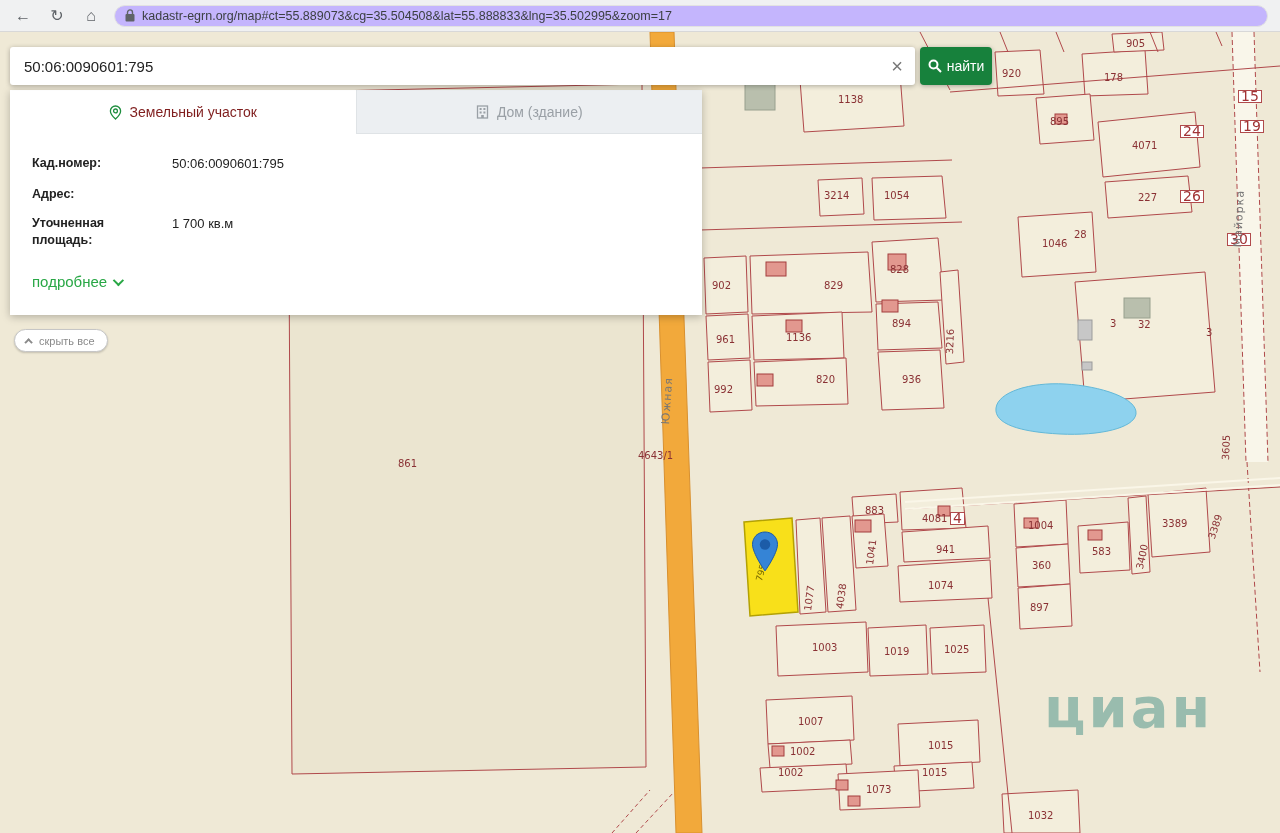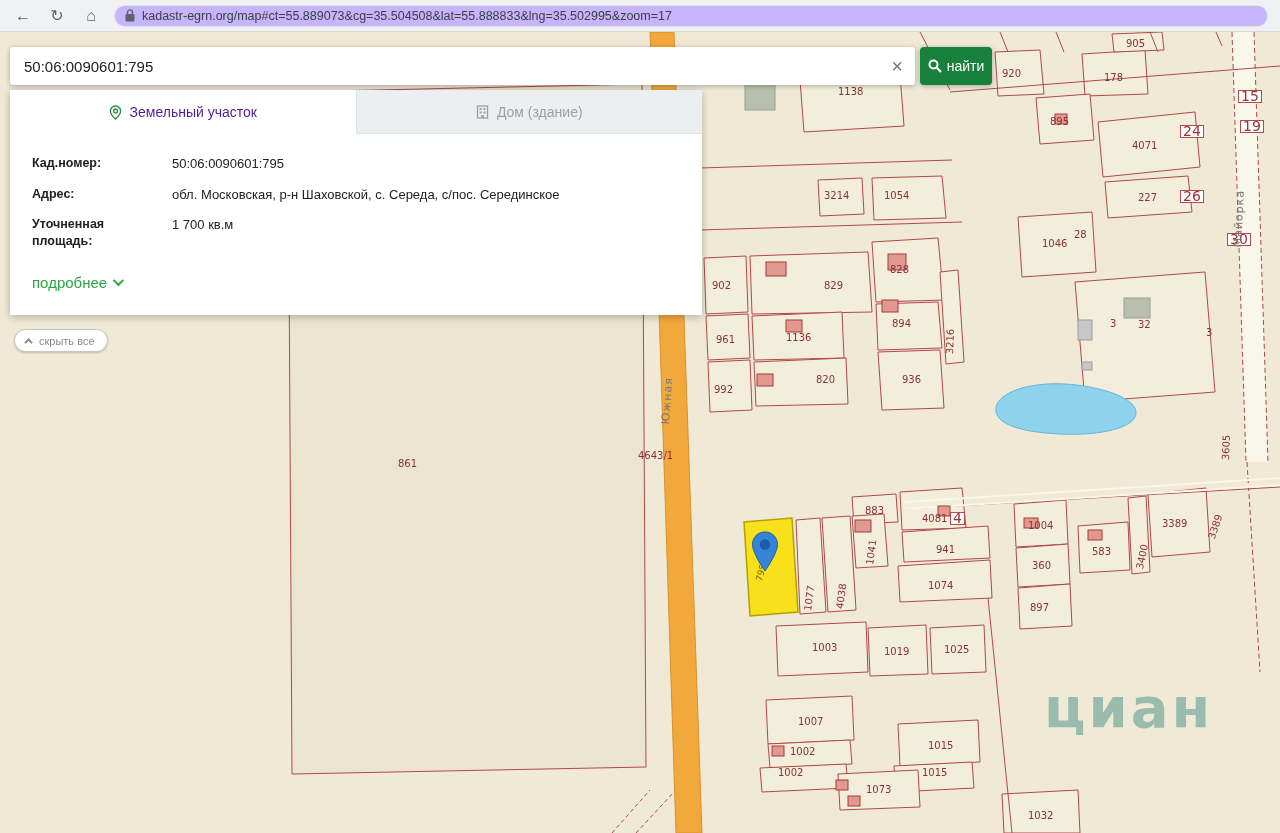--- a/index.html
+++ b/index.html
@@ -35,21 +35,21 @@
   .clear-btn { width:36px; font-size:20px; color:#777; text-align:center; cursor:pointer; line-height:38px; }
   .find-btn { margin-left:5px; width:72px; height:38px; background:#17813c; color:#fff; border:none;
     border-radius:4px; font-size:14px; display:flex; align-items:center; justify-content:center; gap:5px;
     cursor:pointer; box-shadow:0 1px 5px rgba(0,0,0,.3); font-family:"Liberation Sans",sans-serif; }
 
   
   .panel { position:absolute; top:90px; left:10px; width:692px; height:225px; background:#fff;
     z-index:40; box-shadow:0 2px 8px rgba(0,0,0,.25); }
   .tabs { display:flex; height:44px; }
   .tab { flex:1; display:flex; align-items:center; justify-content:center; gap:8px; font-size:14px; cursor:pointer; }
-  .tab.active { color:#4c1d95; background:#fff; }
+  .tab.active { color:#7f1d1d; background:#fff; }
   .tab.inactive { color:#9aa0a6; background:#eceff2; border-left:1px solid #dfe3e6; border-bottom:1px solid #dfe3e6; }
   .panel-body { padding:8px 22px 0 22px; }
   .field-row { display:flex; margin-top:13px; }
   .field-label { width:140px; font-weight:bold; font-size:12.5px; color:#222; line-height:1.35; padding-right:8px; }
   .field-value { flex:1; font-size:13px; color:#222; line-height:1.35; }
   .more { margin-top:24px; color:#28a745; font-size:15px; display:inline-flex; align-items:center; gap:6px; cursor:pointer; }
 
   .hide-all { position:absolute; top:329px; left:14px; height:23px; padding:8px 12px; background:#fff;
     border:1px solid #c6c6c6; border-radius:12px; display:inline-flex; align-items:center; gap:6px;
     font-size:11px; color:#8a8a8a; z-index:38; cursor:pointer; box-shadow:0 1px 2px rgba(0,0,0,.18); }
@@ -172,21 +172,21 @@
 
   <div class="labels-layer">
       <span class="mlabel" style="left: 1126px; top: 6px;">905</span>
       <span class="mlabel" style="left: 1002px; top: 36px;">920</span>
       <span class="mlabel" style="left: 1104px; top: 40px;">178</span>
       <span class="mlabel" style="left: 1050px; top: 84px;">895</span>
       <span class="mlabel" style="left: 1132px; top: 108px;">4071</span>
       <span class="mlabel" style="left: 1138px; top: 160px;">227</span>
       <span class="mlabel" style="left: 1042px; top: 206px;">1046</span>
       <span class="mlabel" style="left: 1074px; top: 197px;">28</span>
-      <span class="mlabel" style="left: 838px; top: 54px;">1138</span>
+      <span class="mlabel" style="left: 838px; top: 62px;">1138</span>
       <span class="mlabel" style="left: 824px; top: 158px;">3214</span>
       <span class="mlabel" style="left: 884px; top: 158px;">1054</span>
       <span class="mlabel" style="left: 712px; top: 248px;">902</span>
       <span class="mlabel" style="left: 824px; top: 248px;">829</span>
       <span class="mlabel" style="left: 890px; top: 232px;">828</span>
       <span class="mlabel" style="left: 892px; top: 286px;">894</span>
       <span class="mlabel" style="left: 944px; top: 322px; transform: rotate(-88deg);">3216</span>
       <span class="mlabel" style="left: 716px; top: 302px;">961</span>
       <span class="mlabel" style="left: 786px; top: 300px;">1136</span>
       <span class="mlabel" style="left: 714px; top: 352px;">992</span>
@@ -290,21 +290,20 @@
     </div>
   </div>
   <div class="panel-body">
     <div>
         <div class="field-row">
           <div class="field-label">Кад.номер:</div>
           <div class="field-value">50:06:0090601:795</div>
         </div>
         <div class="field-row">
           <div class="field-label">Адрес:</div>
-          <div class="field-value">обл. Московская, р-н Шаховской, с. Середа, с/пос. Серединское</div>
         </div>
         <div class="field-row">
           <div class="field-label">Уточненная площадь:</div>
           <div class="field-value">1 700 кв.м</div>
         </div>
       </div>
     <div class="more">
       <span>подробнее</span>
       <span class="chev down"></span>
     </div>

